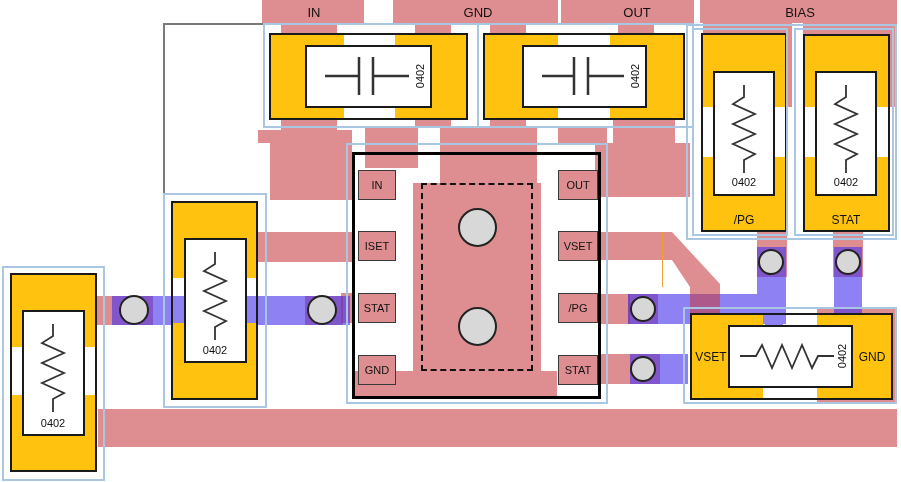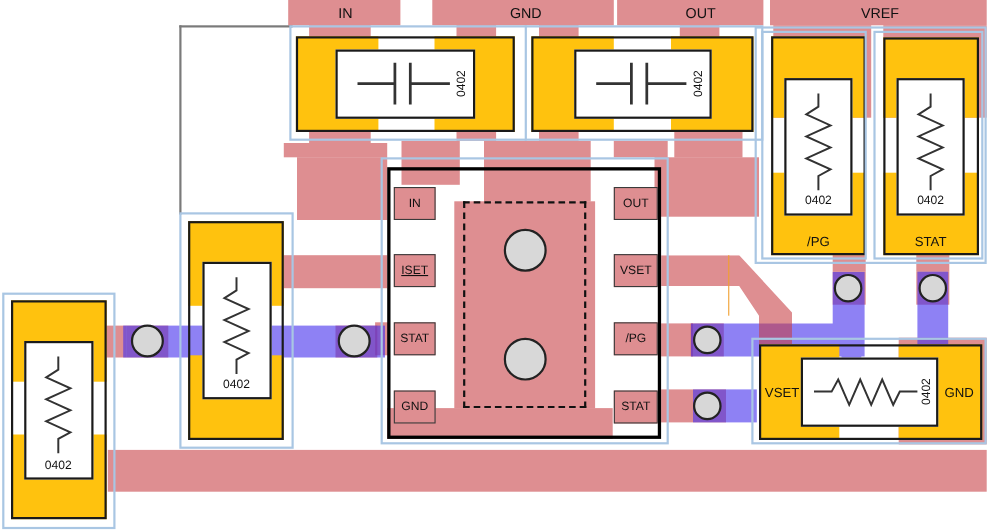--- a/index.html
+++ b/index.html
@@ -177,21 +177,21 @@
     <div class="pin" style="left:558px;top:170px;width:40px;height:30px;"></div>
     <div class="pin" style="left:558px;top:231px;width:40px;height:30px;"></div>
     <div class="pin" style="left:558px;top:293px;width:40px;height:30px;"></div>
     <div class="pin" style="left:558px;top:355px;width:40px;height:30px;"></div>
 
     <div class="abs" style="left:421px;top:183px;width:112px;height:188px;border:2px dashed #111;"></div>
     <div class="via" style="left:458px;top:208px;width:39px;height:39px;background:#D8D8D8;"></div>
     <div class="via" style="left:458px;top:307px;width:39px;height:39px;background:#D8D8D8;"></div>
 
     <div class="lbl f11" style="left:377px;top:185px;">IN</div>
-    <div class="lbl f11" style="left:377px;top:246px;text-decoration:underline;">ISET</div>
+    <div class="lbl f11" style="left:377px;top:246px;">ISET</div>
     <div class="lbl f11" style="left:377px;top:308px;">STAT</div>
     <div class="lbl f11" style="left:377px;top:370px;">GND</div>
     <div class="lbl f11" style="left:578px;top:185px;">OUT</div>
     <div class="lbl f11" style="left:578px;top:246px;">VSET</div>
     <div class="lbl f11" style="left:578px;top:308px;">/PG</div>
     <div class="lbl f11" style="left:578px;top:370px;">STAT</div>
   </div>
 
   <div class="via" style="left:119px;top:295px;width:30px;height:30px;"></div>
   <div class="via" style="left:307px;top:295px;width:30px;height:30px;"></div>
@@ -206,15 +206,15 @@
   <div class="cy" style="left:692px;top:28px;width:96px;height:208px;"></div>
   <div class="cy" style="left:794px;top:28px;width:100px;height:208px;"></div>
   <div class="cy" style="left:346px;top:143px;width:262px;height:261px;"></div>
   <div class="cy" style="left:163px;top:193px;width:104px;height:215px;"></div>
   <div class="cy" style="left:2px;top:266px;width:103px;height:215px;"></div>
   <div class="cy" style="left:683px;top:307px;width:214px;height:97px;"></div>
 
   <div class="lbl f13" style="left:314px;top:12px;">IN</div>
   <div class="lbl f13" style="left:478px;top:12px;">GND</div>
   <div class="lbl f13" style="left:637px;top:12px;">OUT</div>
-  <div class="lbl f13" style="left:800px;top:12px;">VREF</div>
+  <div class="lbl f13" style="left:800px;top:12px;">BIAS</div>
 
 </div>
 
 </body></html>

